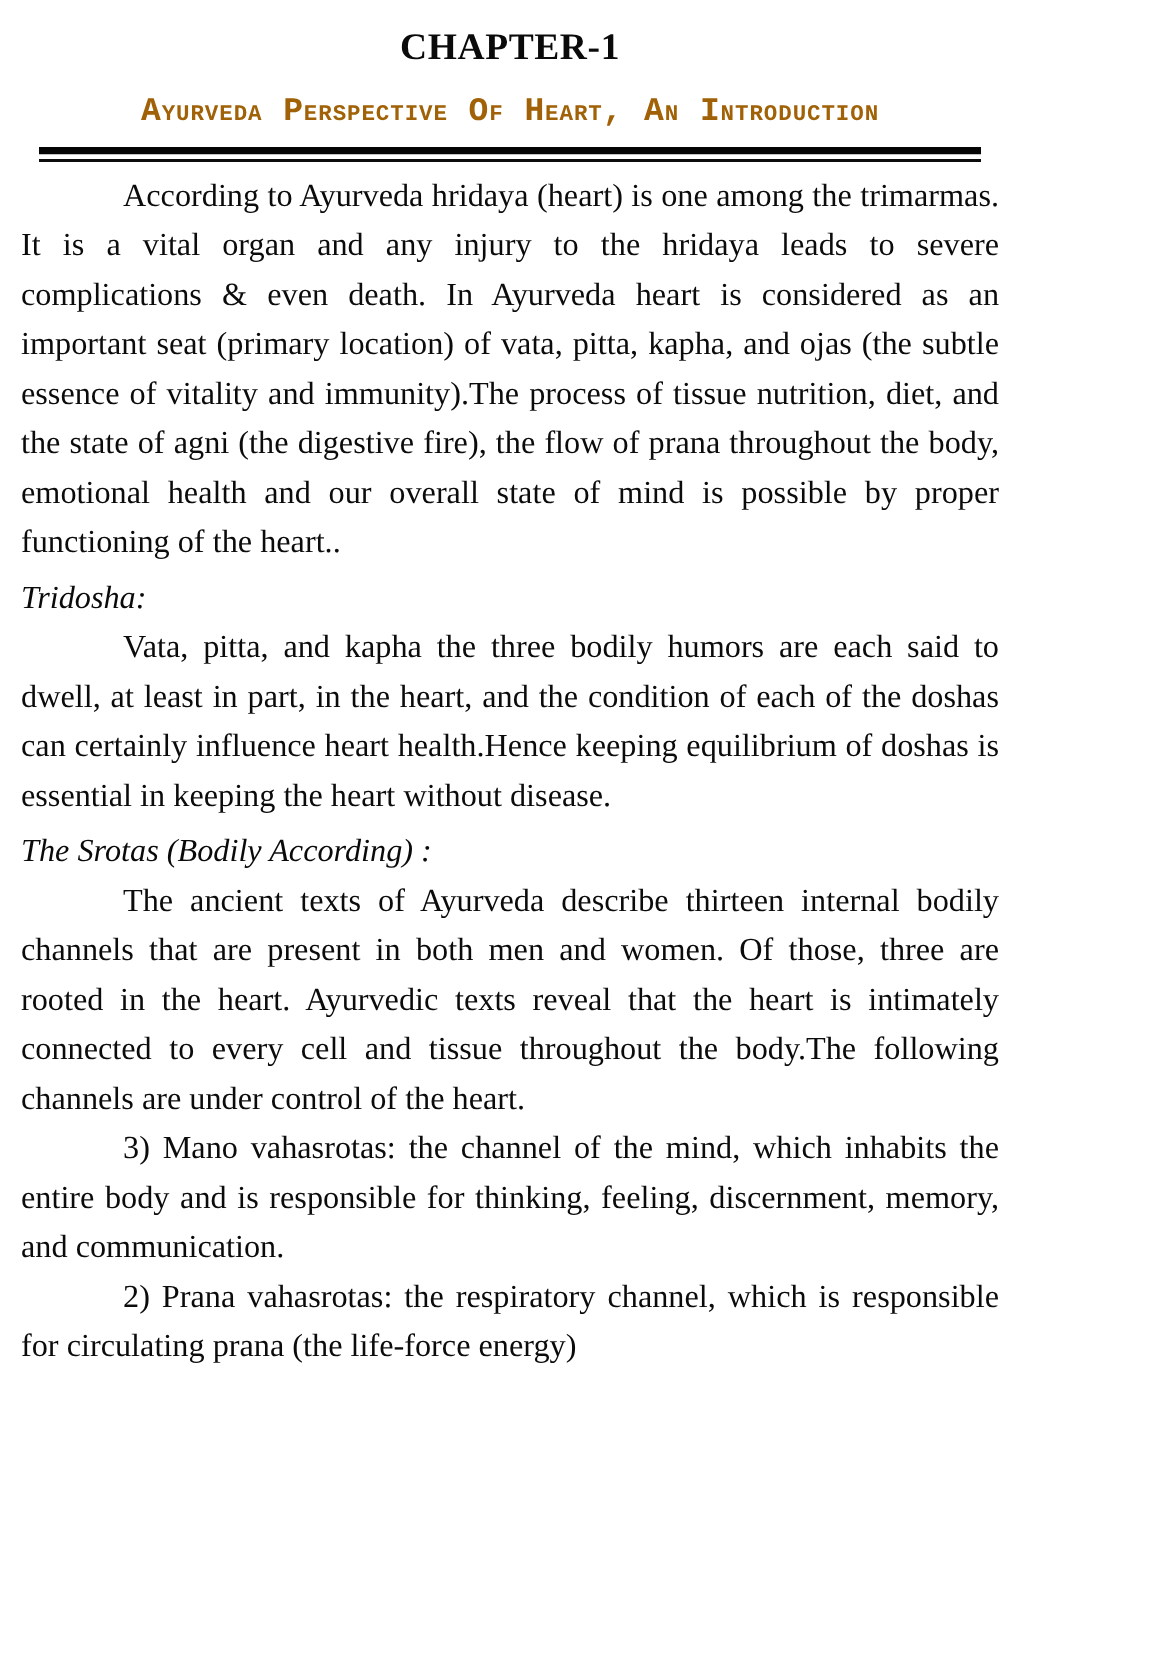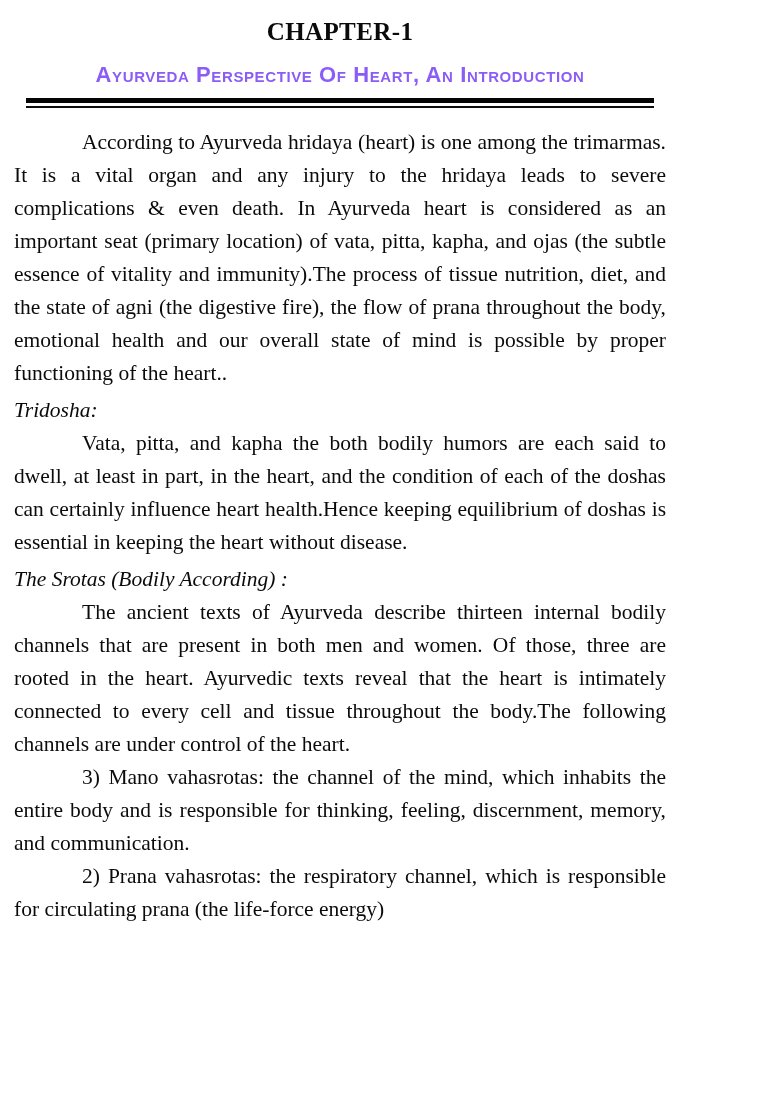--- a/index.html
+++ b/index.html
@@ -26,26 +26,26 @@
     font-weight: bold;
     font-size: 25px;
     letter-spacing: 0.4px;
     color: #0a0a0a;
     margin: 18px 0 0 0;
     line-height: 1.1;
   }
 
   .chapter-subtitle {
     text-align: center;
-    font-family: Liberation Sans, sans-serif;
+    font-family: Liberation Mono, monospace;
     font-weight: bold;
     font-size: 22px;
     font-variant: small-caps;
     letter-spacing: 0.6px;
-    color: #8b5cf6;
+    color: #a16207;
     margin: 16px 0 0 0;
     line-height: 1.15;
     white-space: nowrap;
   }
 
   .rule-wrap {
     width: 628px;
     margin: 11px auto 0 auto;
   }
   .rule-thick {
@@ -57,21 +57,21 @@
     background: #ffffff;
   }
   .rule-thin {
     height: 2px;
     background: #0c0c0c;
   }
 
   
   .body-col {
     width: 652px;
-    margin: 16px auto;
+    margin: 4px auto;
     padding-top: 2px;
   }
 
   p.para {
     margin: 0;
     font-size: 21.5px;
     line-height: 33px;
     text-align: justify;
     text-justify: inter-word;
     text-indent: 68px;
@@ -107,21 +107,21 @@
     <div class="rule-gap"></div>
     <div class="rule-thin"></div>
   </div>
 
   <div class="body-col">
 
     <p class="para">According to Ayurveda hridaya (heart) is one among the trimarmas. It is a vital organ and any injury to the hridaya leads to severe complications &amp; even death. In Ayurveda heart is considered as an important seat (primary location) of vata, pitta, kapha, and ojas (the subtle essence of vitality and immunity).The process of tissue nutrition, diet, and the state of agni (the digestive fire), the flow of prana throughout the body, emotional health and our overall state of mind is possible by proper functioning of the heart..</p>
 
     <h2 class="subhead">Tridosha:</h2>
 
-    <p class="para">Vata, pitta, and kapha the both bodily humors are each said to dwell, at least in part, in the heart, and the condition of each of the doshas can certainly influence heart health.Hence keeping equilibrium of doshas is essential in keeping the heart without disease.</p>
+    <p class="para">Vata, pitta, and kapha the three bodily humors are each said to dwell, at least in part, in the heart, and the condition of each of the doshas can certainly influence heart health.Hence keeping equilibrium of doshas is essential in keeping the heart without disease.</p>
 
     <h2 class="subhead">The Srotas (Bodily According) :</h2>
 
     <p class="para">The ancient texts of Ayurveda describe thirteen internal bodily channels that are present in both men and women. Of those, three are rooted in the heart. Ayurvedic texts reveal that the heart is intimately connected to every cell and tissue throughout the body.The following channels are under control of the heart.</p>
 
     <p class="para">3) Mano vahasrotas: the channel of the mind, which inhabits the entire body and is responsible for thinking, feeling, discernment, memory, and communication.</p>
 
     <p class="para last-free">2) Prana vahasrotas: the respiratory channel, which is responsible for circulating prana  (the life-force energy)</p>
 
   </div>

